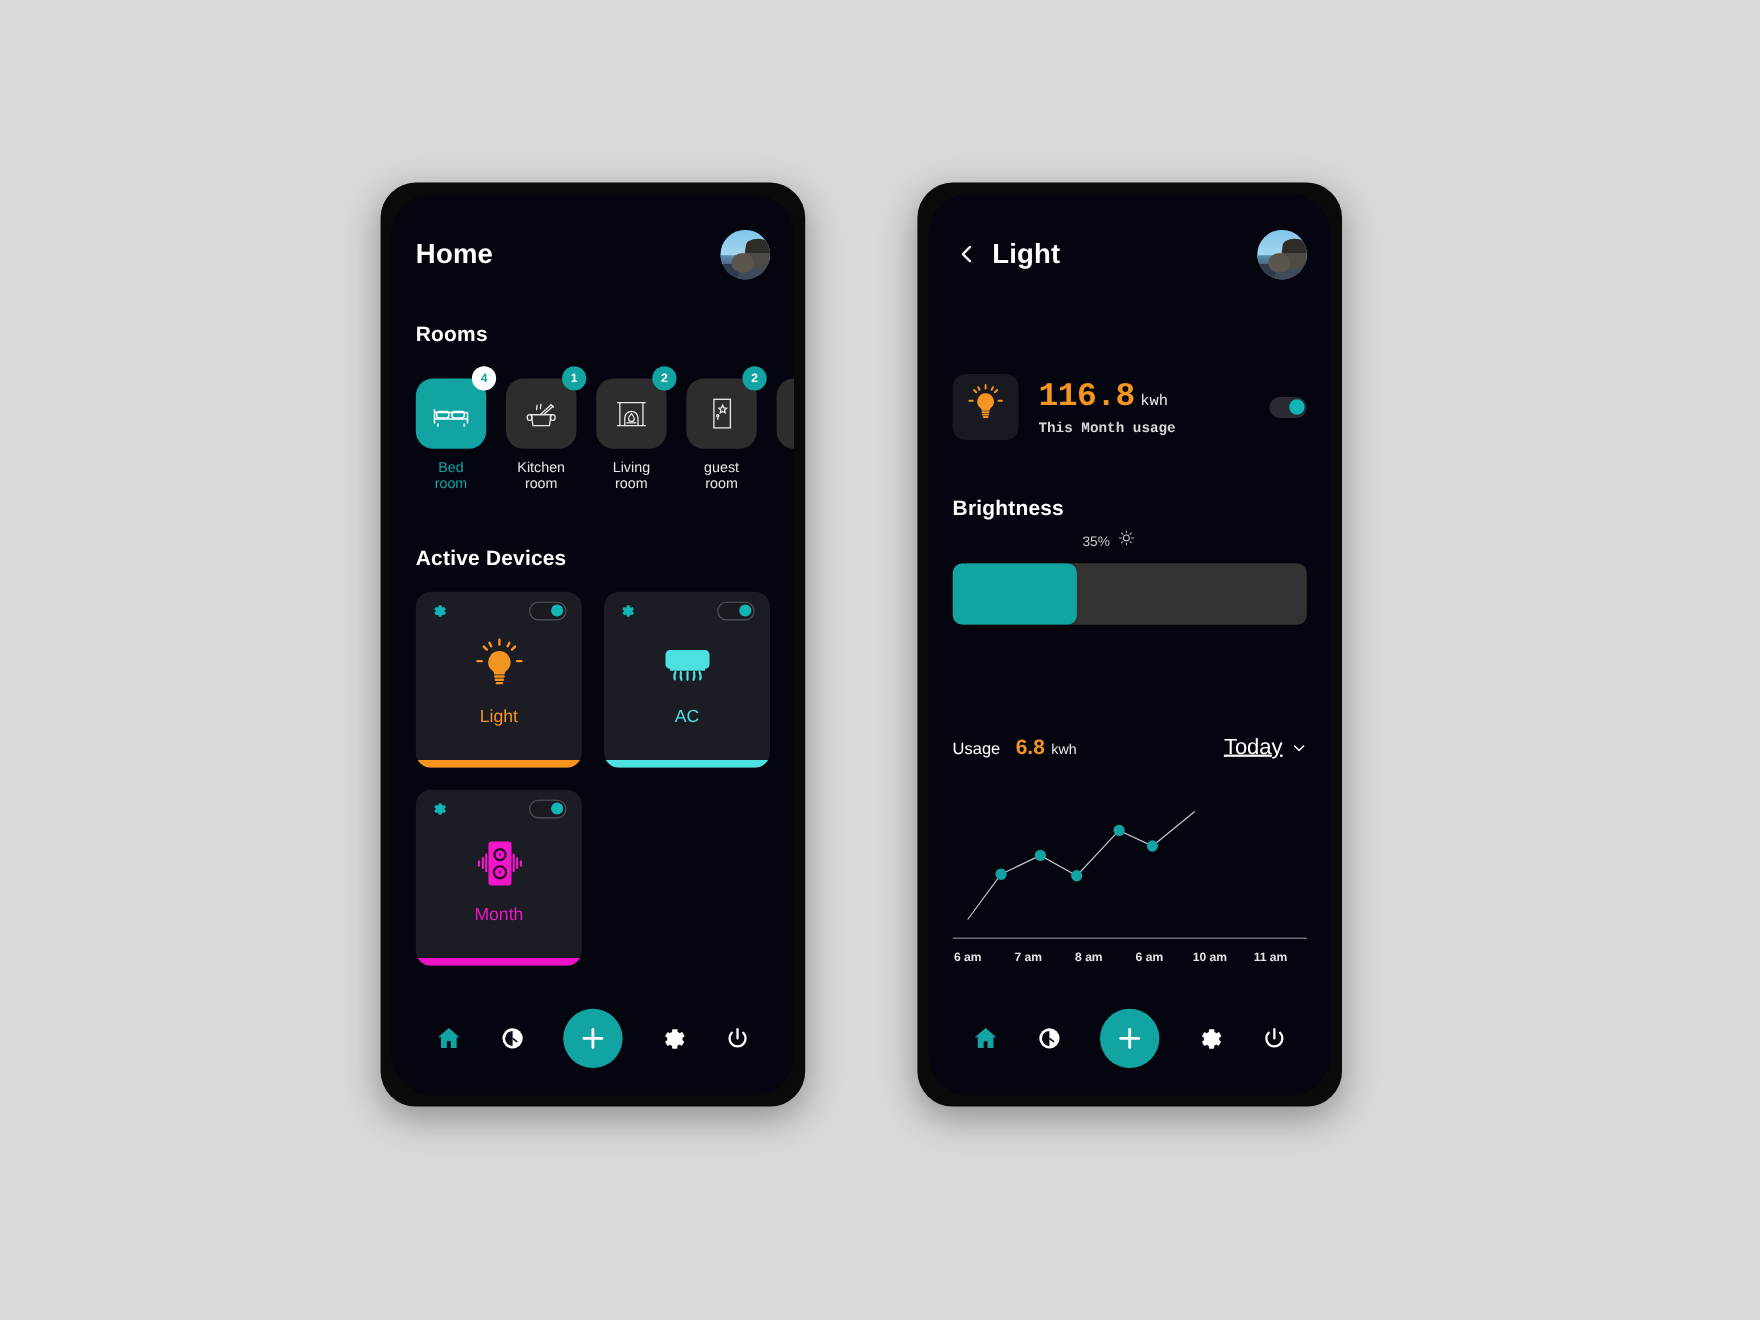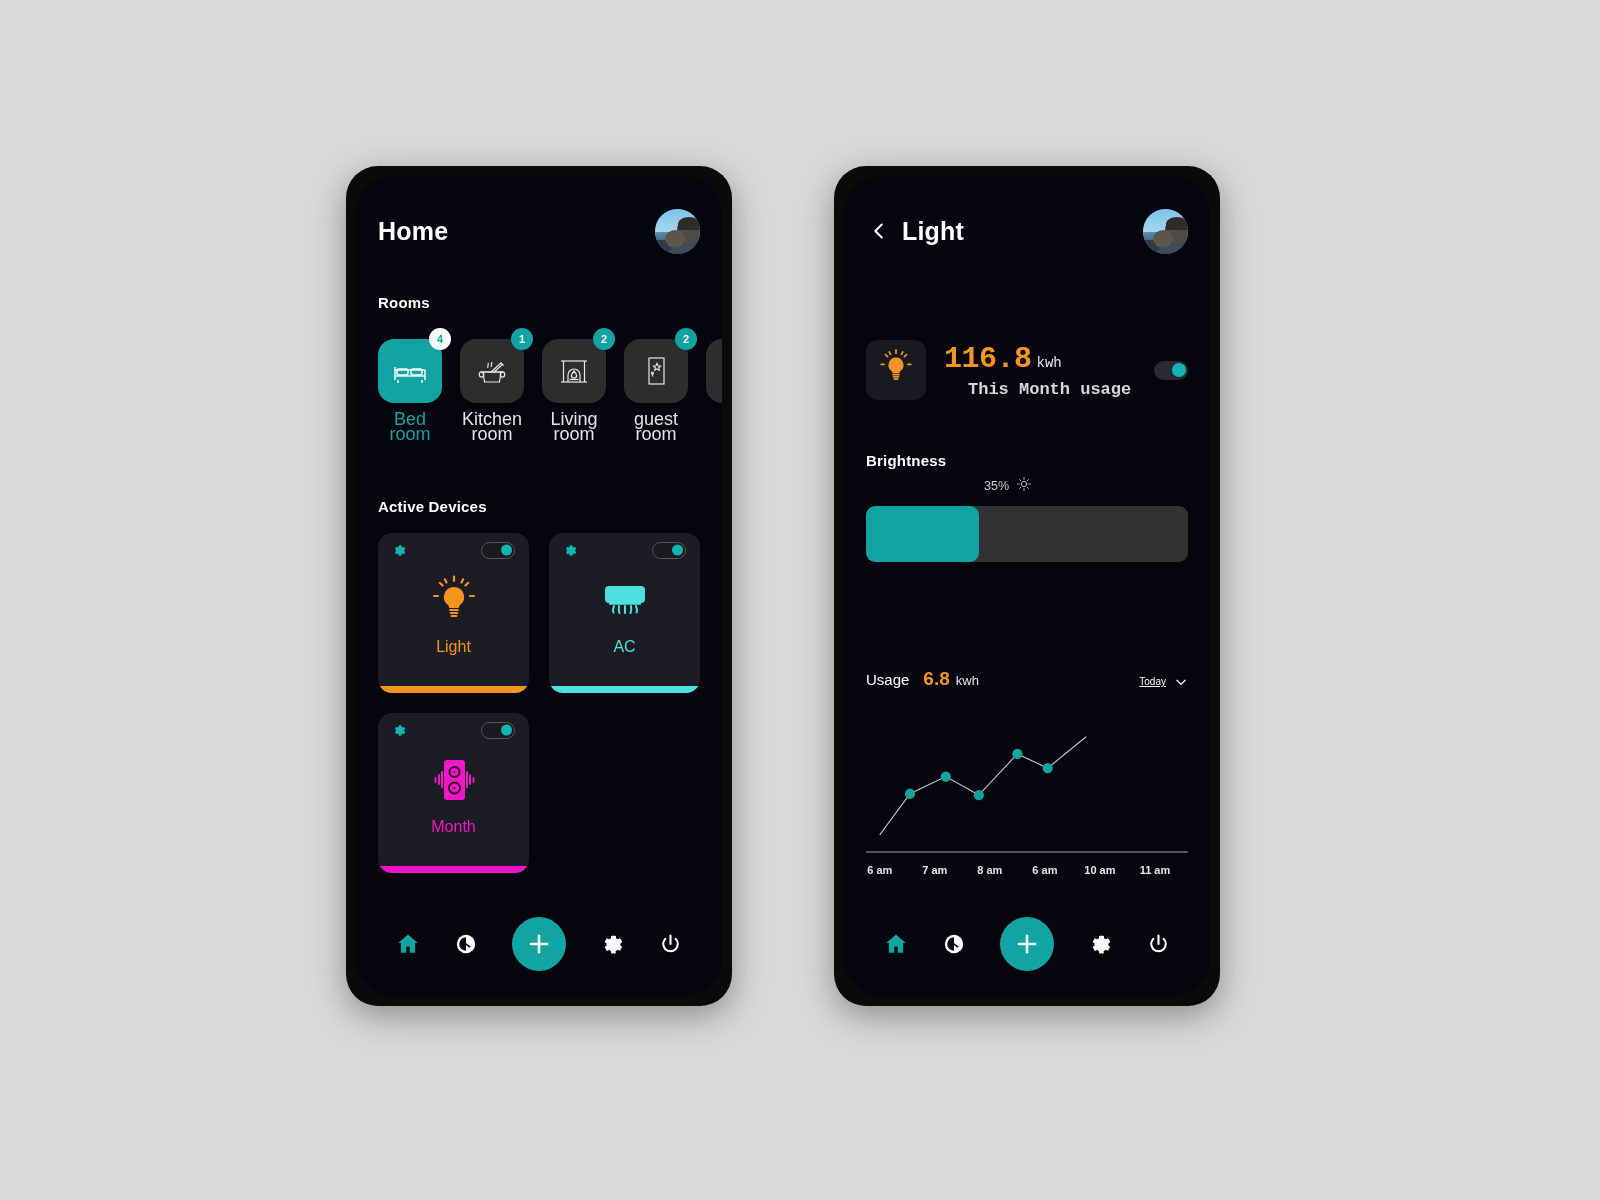--- a/index.html
+++ b/index.html
@@ -81,21 +81,21 @@
     background:#3f4b58;
   }
   .avatar .arm {
     position:absolute; left:22%; top:48%;
     width:20px; height:18px; border-radius:50%;
     background:#5b554e;
   }
 
   
   .section-title {
-    color: #fff; font-size: 15px; font-weight: bold;
+    color: #fff; font-size: 19px; font-weight: bold;
     letter-spacing: .2px;
   }
 
   
   .rooms-wrap { position: absolute; left: 0; top: 118px; width: 100%; }
   .rooms-label { padding: 0 22px; margin-bottom: 16px; }
   .rooms-scroll {
     display: flex; gap: 18px;
     padding: 12px 0 0 22px;
     overflow: hidden;
@@ -110,21 +110,21 @@
   .room-badge {
     position: absolute; right: -9px; top: -11px;
     width: 22px; height: 22px; border-radius: 50%;
     background: #12a3a3; color: #fff;
     font-size: 11px; font-weight: bold;
     display: flex; align-items: center; justify-content: center;
   }
   .room.active .room-badge { background: #fff; color: #12a3a3; }
   .room-label {
     margin-top: 9px; text-align: center;
-    font-size: 18px; line-height: 15px; color: #e4e4e4;
+    font-size: 13px; line-height: 15px; color: #e4e4e4;
     white-space: pre-line;
   }
   .room.active .room-label { color: #12a3a3; }
   .room-icon svg { display: block; }
 
   
   .devices-wrap { position: absolute; left: 0; top: 322px; width: 100%; padding: 0 22px; }
   .devices-grid {
     display: grid; grid-template-columns: 1fr 1fr;
     gap: 20px; margin-top: 18px;
@@ -187,21 +187,21 @@
     width: 60px; height: 60px; border-radius: 12px;
     background: #191922;
     display: flex; align-items: center; justify-content: center;
   }
   .energy-text { margin-left: 18px; }
   .energy-value {
     font-size: 30px; font-weight: bold; color: #f59521;
     letter-spacing: -.5px;
   }
   .energy-unit { font-size: 14px; color: #e9e9e9; margin-left: 5px; font-weight: 400; }
-  .energy-sub { font-size: 17px; color: #d7d7d7; margin-top: 4px; font-weight: bold; margin-left: 24px; }
+  .energy-sub { font-size: 13px; color: #d7d7d7; margin-top: 4px; font-weight: bold; }
   .energy-toggle {
     margin-left: auto;
     width: 34px; height: 19px; border-radius: 11px;
     background: #2a2a32; position: relative; cursor: pointer;
   }
   .energy-toggle .knob {
     position: absolute; right: 2.5px; top: 50%;
     transform: translateY(-50%);
     width: 14px; height: 14px; border-radius: 50%;
     background: #12b5b5;
@@ -237,21 +237,21 @@
     width: 22px; height: 22px; border-radius: 50%;
     background: #f0d800;
   }
 
   .usage-wrap { position: absolute; left: 22px; top: 492px; width: calc(100% - 44px); }
   .usage-head { display: flex; align-items: baseline; }
   .usage-label { font-size: 15px; color: #fff; font-weight: 500; }
   .usage-value { font-size: 19px; font-weight: bold; color: #f59521; margin-left: 14px; }
   .usage-unit { font-size: 13px; color: #e9e9e9; margin-left: 6px; }
   .usage-period {
-    margin-left: auto; font-size: 10px; color: #fff;
+    margin-left: auto; font-size: 20px; color: #fff;
     display: flex; align-items: center; gap: 8px; cursor: pointer; text-decoration: underline;
   }
   .chart-area { position: relative; margin-top: 20px; height: 148px; }
   .chart-area svg { display: block; width: 100%; height: 100%; }
   .chart-ticks {
     display: flex; margin-top: 6px; position: relative; height: 16px;
   }
   .chart-tick {
     position: absolute; transform: translateX(-50%);
     font-size: 11px; color: #e6e6e6; font-weight: bold;

